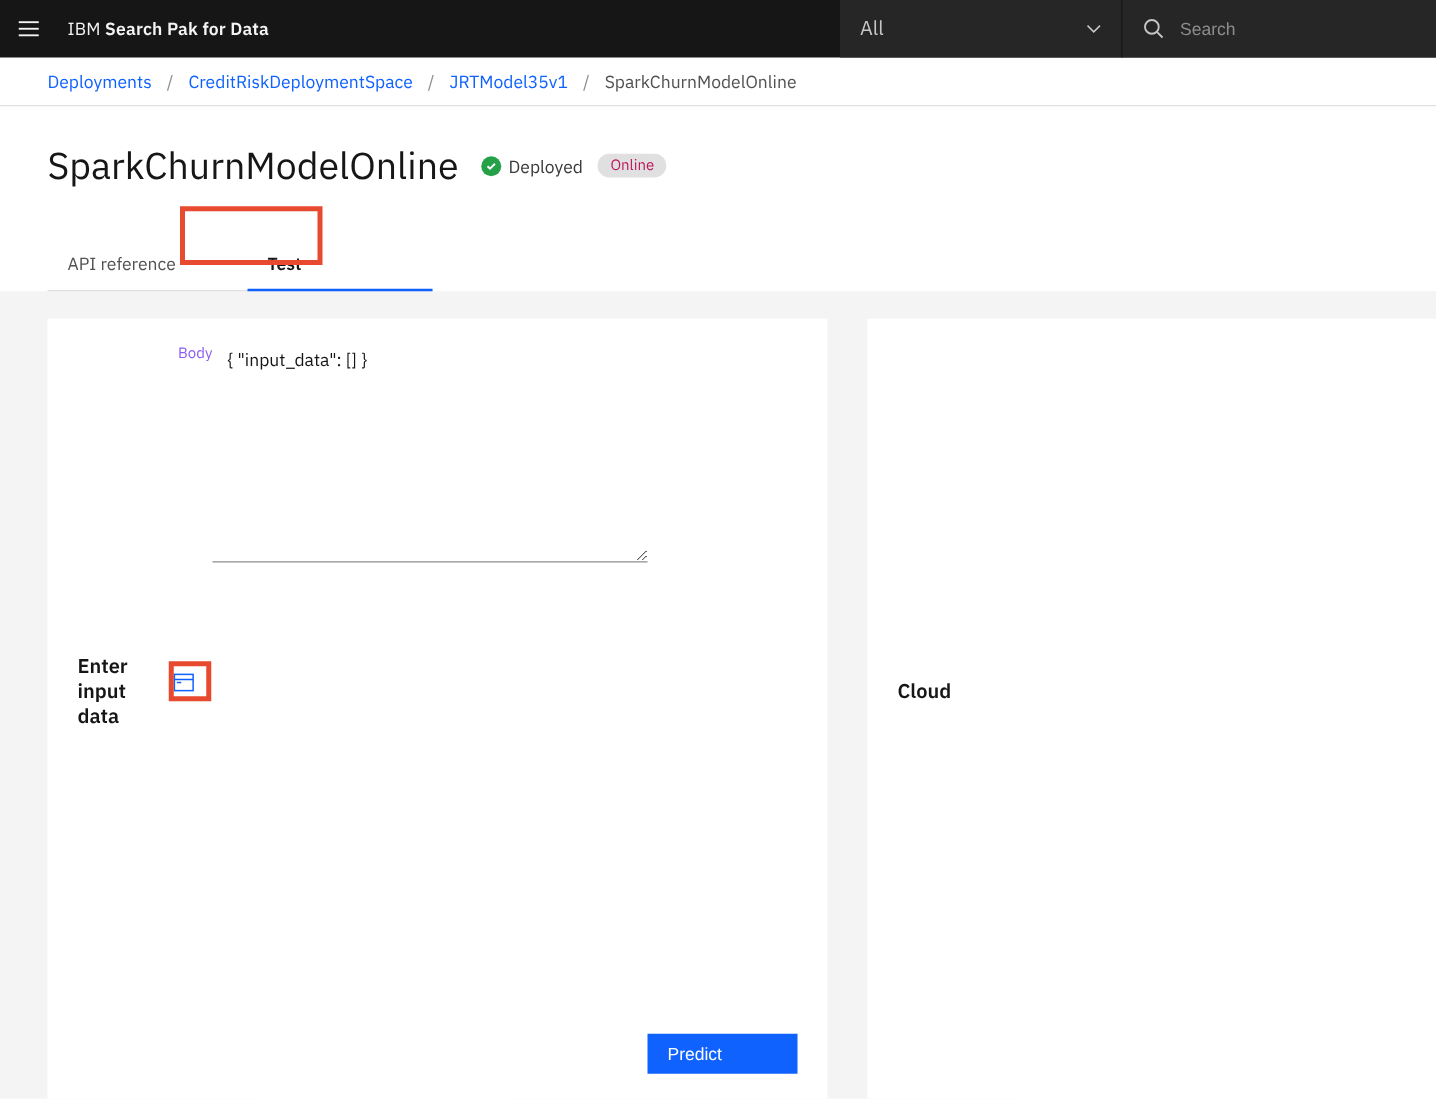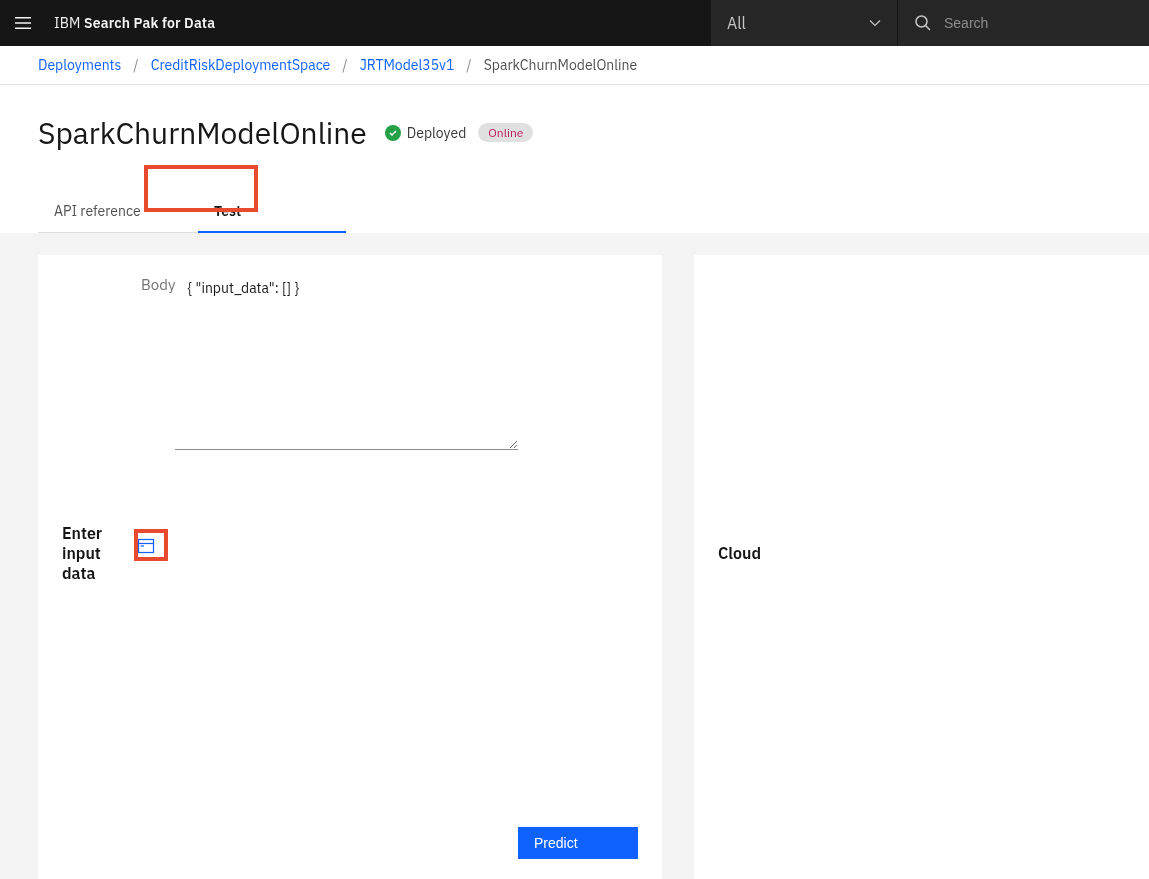--- a/index.html
+++ b/index.html
@@ -36,21 +36,21 @@
       padding-left: 8px;
       letter-spacing: 0.16px;
     }
     .brand-bold {
       font-weight: 600;
     }
     .header-spacer {
       flex: 1;
     }
     .filter-dropdown {
-      width: 187px;
+      width: 226px;
       height: 46px;
       background: #262626;
       display: flex;
       align-items: center;
       padding: 0 16px;
       color: #c6c6c6;
       cursor: pointer;
       justify-content: space-between;
       border-right: 1px solid #161616;
     }
@@ -203,22 +203,22 @@
       width: 32px;
       height: 32px;
       display: flex;
       align-items: center;
       justify-content: center;
       cursor: pointer;
       margin-top: -15px;
       margin-right: -15px;
     }
     .body-label {
-      font-size: 15px;
-      color: #737373;
+      font-size: 12px;
+      color: #8b5cf6;
       margin-bottom: 16px;
     }
     .body-textarea {
       width: 100%;
       height: 175px;
       border: none;
       border-bottom: 1px solid #8d8d8d;
       resize: both;
       font-size: 14px;
       font-family: inherit;

